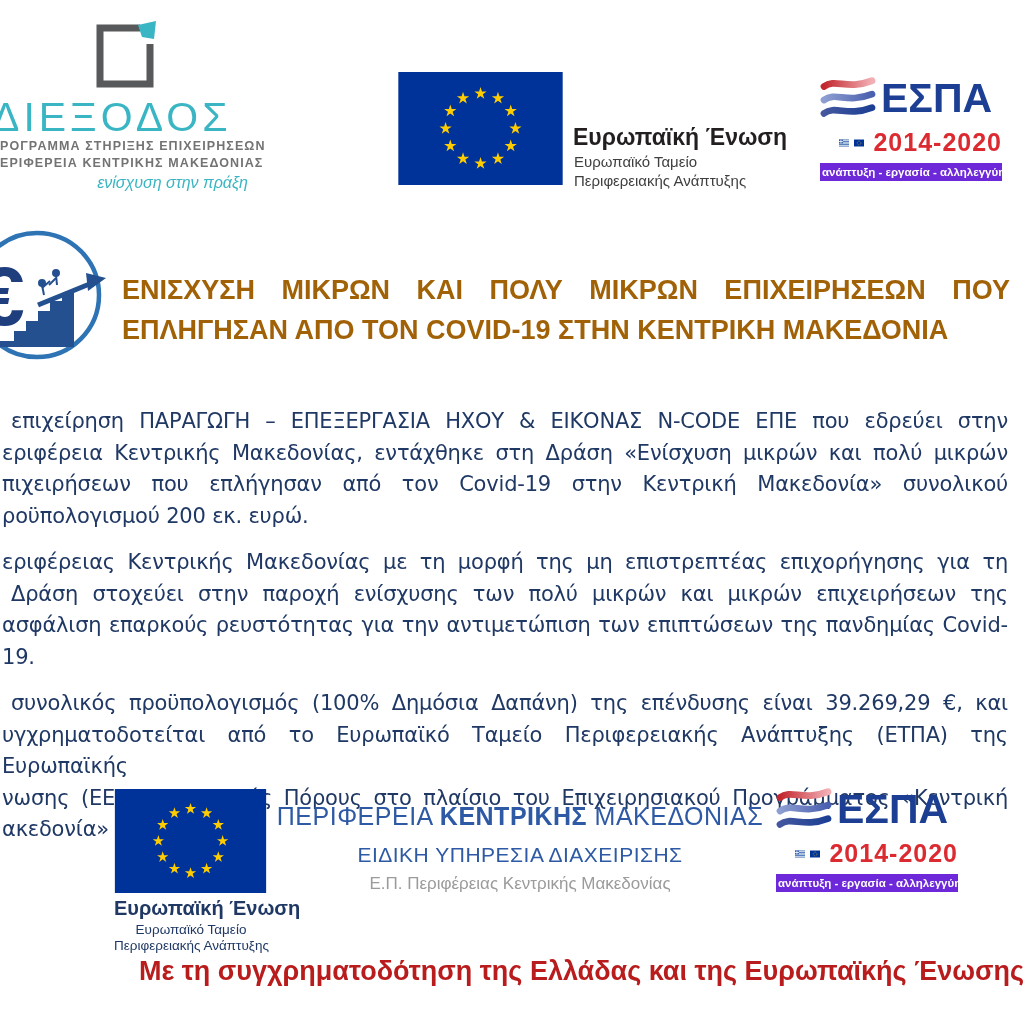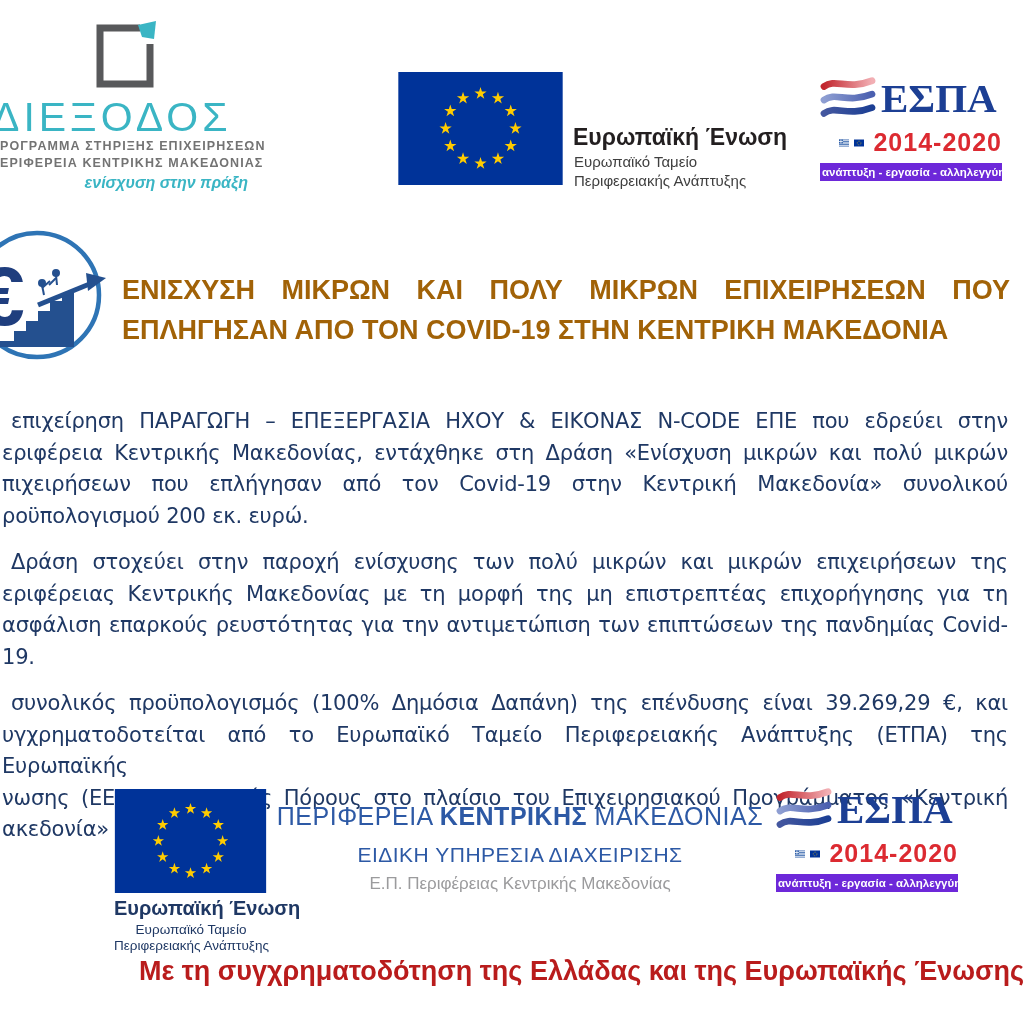--- a/index.html
+++ b/index.html
@@ -7,34 +7,34 @@
         font-family:"Liberation Sans",sans-serif;}
   .abs{position:absolute;}
 
   
   .dx-word{left:-8px;top:94px;width:270px;font-size:41px;font-weight:400;color:#3AB5C4;
            letter-spacing:4px;white-space:nowrap;}
   .dx-sub{left:0;width:260px;font-size:12.5px;font-weight:bold;color:#737373;
           letter-spacing:1.1px;white-space:nowrap;}
   .dx-sub1{top:139px;}
   .dx-sub2{top:156px;}
-  .dx-tag{left:0;top:174px;width:248px;text-align:right;font-size:16px;font-weight:bold;
+  .dx-tag{left:0;top:174px;width:248px;text-align:right;font-size:16px;font-weight:normal;
           font-style:italic;color:#3AB5C4;white-space:nowrap;}
 
   
   .eu-top-title{left:573px;top:124px;font-size:23px;font-weight:bold;color:#231F20;white-space:nowrap;}
   .eu-top-sub{left:574px;top:152px;font-size:15px;color:#3F3F3F;line-height:19px;}
   .f-eu-title{left:114px;top:897px;width:154px;text-align:center;font-size:20px;font-weight:bold;
               color:#1F3864;white-space:nowrap;}
   .f-eu-sub{left:114px;top:922px;width:154px;text-align:center;font-size:13.5px;color:#1F3864;
             line-height:16px;white-space:nowrap;}
 
   
   .espa{width:182px;}
-  .espa-row1{display:flex;align-items:flex-start;gap:5px;font-family:Liberation Serif, serif;}
+  .espa-row1{display:flex;align-items:flex-start;gap:5px;}
   .espa-word{font-size:41px;line-height:46px;font-weight:bold;color:#1C3F94;letter-spacing:0px;}
   .espa-row2{display:flex;align-items:center;gap:5px;margin-top:5px;margin-left:2px;padding-left:17px;}
   .espa-years{font-size:25px;font-weight:bold;color:#DC2A31;letter-spacing:1px;margin-left:4px;white-space:nowrap;}
   .espa-banner{margin-top:6px;background:#6d28d9;color:#fff;font-size:11.5px;font-weight:bold;
                text-align:center;padding:3px 2px;white-space:nowrap;}
   .espa-top{left:820px;top:75px;}
   .espa-bottom{left:776px;top:786px;}
 
   
   .title{left:122px;top:270px;width:888px;color:#a16207;font-weight:bold;font-size:27px;
@@ -176,22 +176,22 @@
   </div>
 
   <div class="abs bodytext">
     <div class="para">
       <div class="bline pad">επιχείρηση ΠΑΡΑΓΩΓΗ – ΕΠΕΞΕΡΓΑΣΙΑ ΗΧΟΥ &amp; ΕΙΚΟΝΑΣ N-CODE ΕΠΕ που εδρεύει στην</div>
       <div class="bline">εριφέρεια Κεντρικής Μακεδονίας, εντάχθηκε στη Δράση «Ενίσχυση μικρών και πολύ μικρών</div>
       <div class="bline">πιχειρήσεων που επλήγησαν από τον Covid-19 στην Κεντρική Μακεδονία» συνολικού</div>
       <div class="bline last">ροϋπολογισμού 200 εκ. ευρώ.</div>
     </div>
     <div class="para">
+      <div class="bline">εριφέρειας Κεντρικής Μακεδονίας με τη μορφή της μη επιστρεπτέας επιχορήγησης για τη</div>
       <div class="bline pad">Δράση στοχεύει στην παροχή ενίσχυσης των πολύ μικρών και μικρών επιχειρήσεων της</div>
-      <div class="bline">εριφέρειας Κεντρικής Μακεδονίας με τη μορφή της μη επιστρεπτέας επιχορήγησης για τη</div>
       <div class="bline last">ασφάλιση επαρκούς ρευστότητας για την αντιμετώπιση των επιπτώσεων της πανδημίας Covid-19.</div>
     </div>
     <div class="para">
       <div class="bline pad">συνολικός προϋπολογισμός (100% Δημόσια Δαπάνη) της επένδυσης είναι 39.269,29 €, και</div>
       <div class="bline">υγχρηματοδοτείται από το Ευρωπαϊκό Ταμείο Περιφερειακής Ανάπτυξης (ΕΤΠΑ) της Ευρωπαϊκής</div>
       <div class="bline">νωσης (ΕΕ) και Εθνικούς Πόρους στο πλαίσιο του Επιχειρησιακού Προγράμματος «Κεντρική</div>
       <div class="bline last">ακεδονία» 2014-2020.</div>
     </div>
   </div>
 

